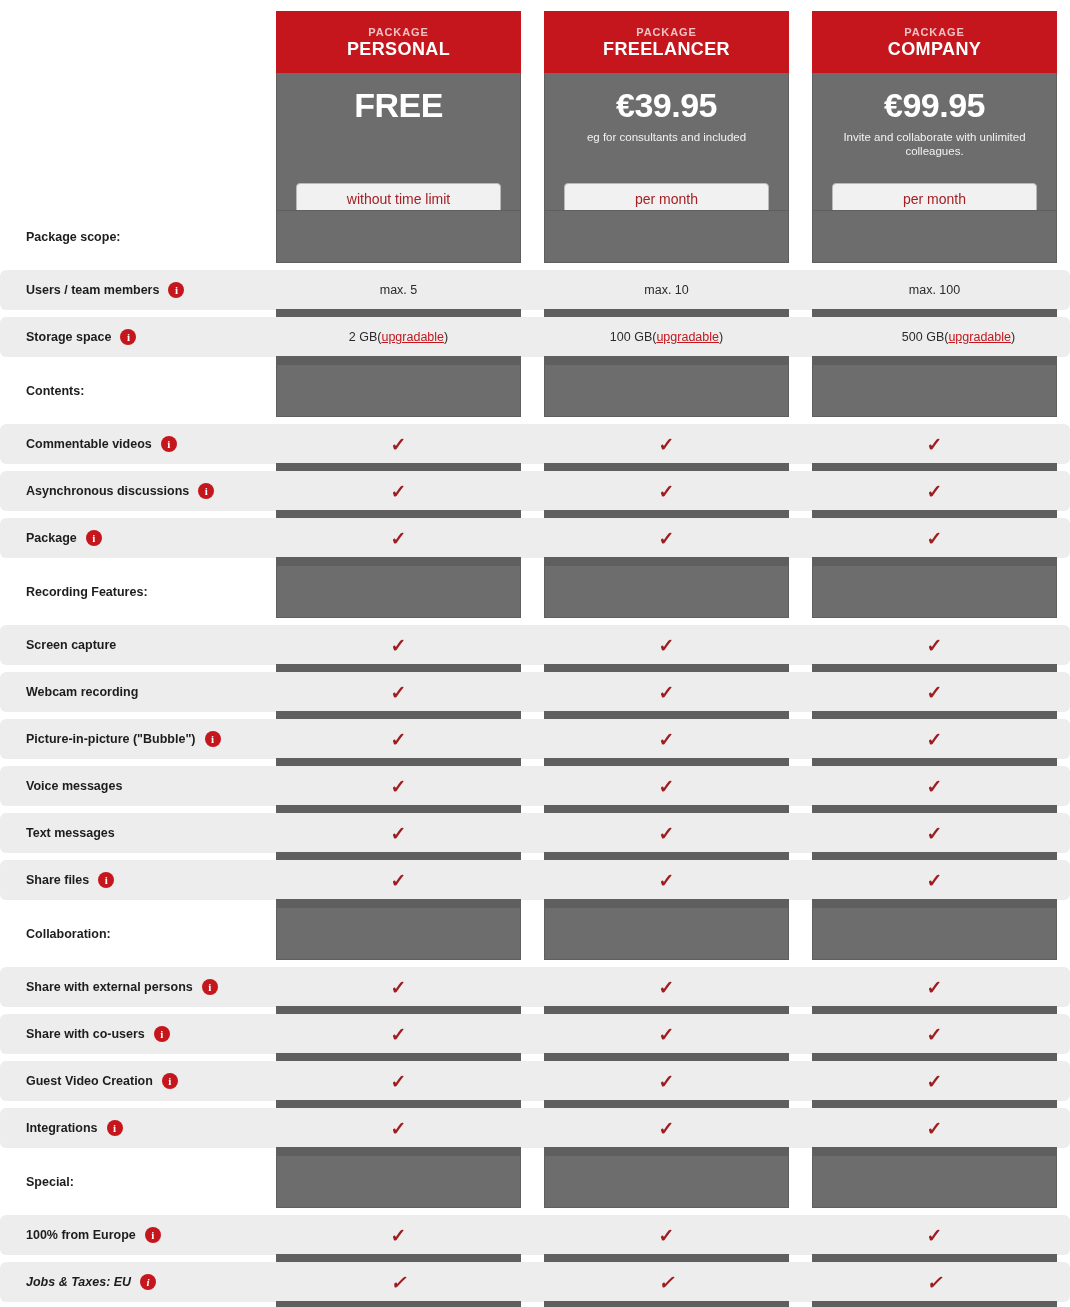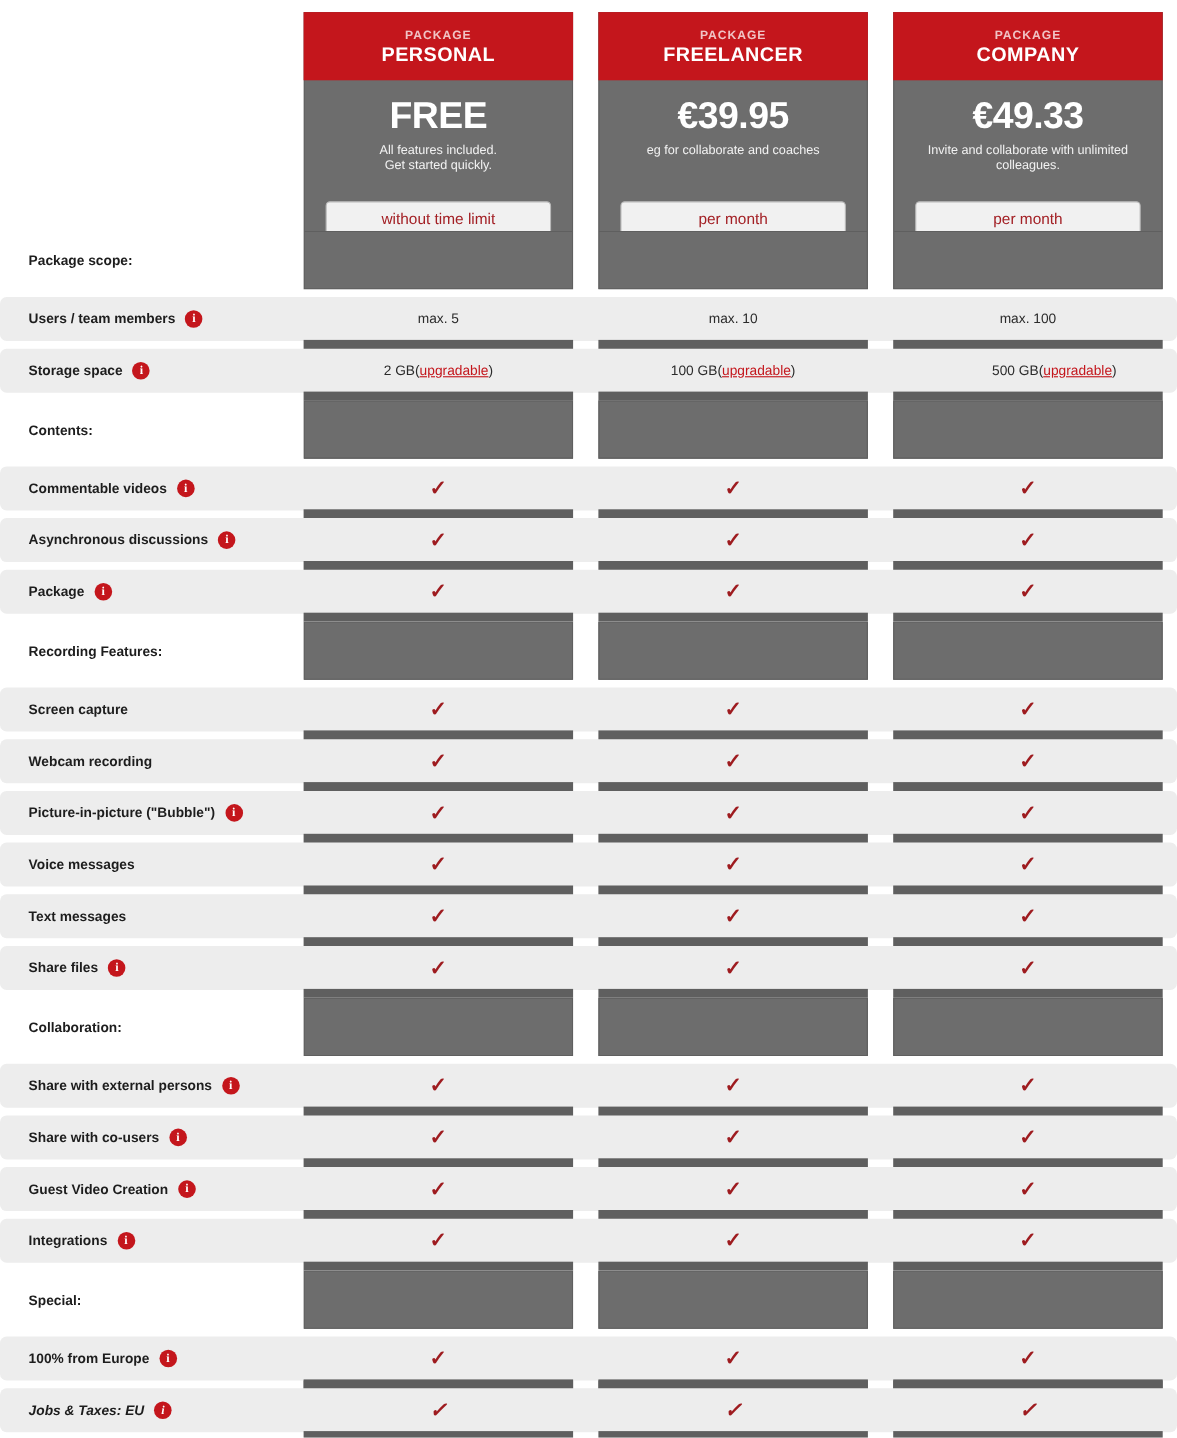--- a/index.html
+++ b/index.html
@@ -202,47 +202,45 @@
 <div id="page">
 
   <div id="packages-layer">
       <div class="pkg-card" style="left: 276px;">
         <div class="pkg-head">
           <div class="pkg-kicker">PACKAGE</div>
           <div class="pkg-name">PERSONAL</div>
         </div>
         <div class="pkg-body">
           <div class="pkg-price">FREE</div>
-          <div class="pkg-sub" style="white-space: pre-line;">All features included.
-Get started quickly.</div>
         </div>
         <div class="pkg-btn">without time limit</div>
       </div>
       <div class="foot-panel" style="left: 276px;"></div>
       <button class="signup" style="left: 298px;">SIGN UP</button>
       <div class="pkg-card" style="left: 544px;">
         <div class="pkg-head">
           <div class="pkg-kicker">PACKAGE</div>
           <div class="pkg-name">FREELANCER</div>
         </div>
         <div class="pkg-body">
           <div class="pkg-price">€39.95</div>
-          <div class="pkg-sub" style="white-space: pre-line;">eg for collaborate and coaches</div>
+          <div class="pkg-sub" style="white-space: pre-line;">eg for consultants and included</div>
         </div>
         <div class="pkg-btn">per month</div>
       </div>
       <div class="foot-panel" style="left: 544px;"></div>
       <button class="signup" style="left: 566px;">SIGN UP</button>
       <div class="pkg-card" style="left: 812px;">
         <div class="pkg-head">
           <div class="pkg-kicker">PACKAGE</div>
           <div class="pkg-name">COMPANY</div>
         </div>
         <div class="pkg-body">
-          <div class="pkg-price">€49.33</div>
+          <div class="pkg-price">€99.95</div>
           <div class="pkg-sub" style="white-space: pre-line;">Invite and collaborate with unlimited colleagues.</div>
         </div>
         <div class="pkg-btn">per month</div>
       </div>
       <div class="foot-panel" style="left: 812px;"></div>
       <button class="signup" style="left: 834px;">SIGN UP</button>
     </div>
 
   <div id="rows-layer">
       <div class="row plain" style="top: 210px; height: 53px;">

